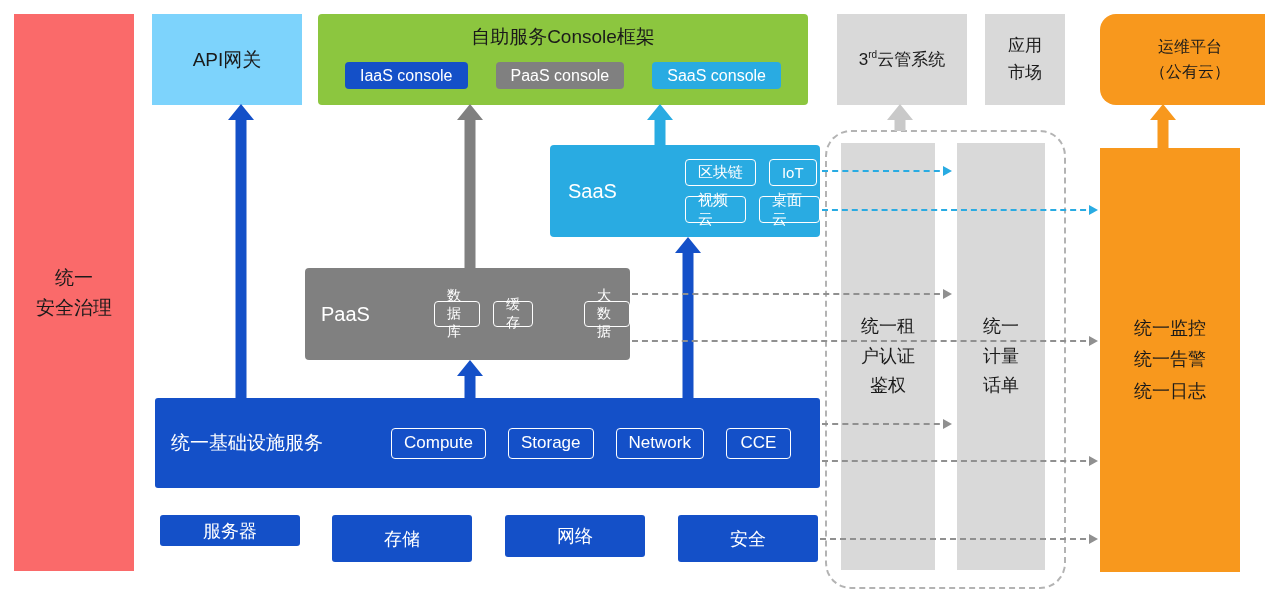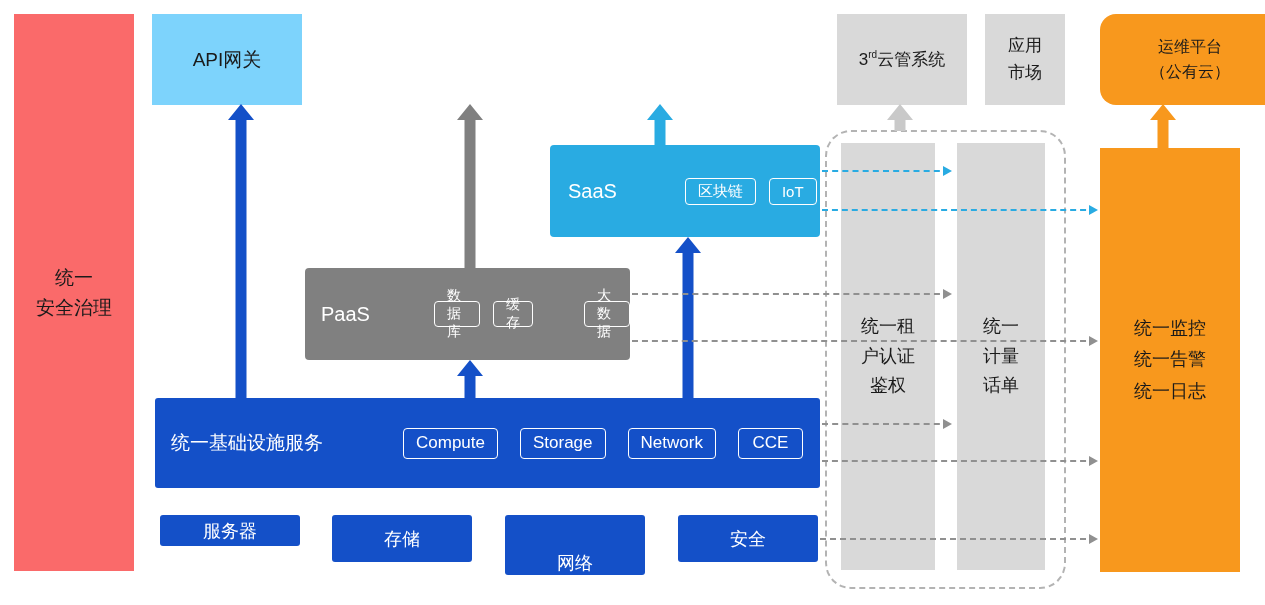--- a/index.html
+++ b/index.html
@@ -63,20 +63,28 @@
 
   <div class="box red" style="left:14px; top:14px; width:120px; height:557px;">
     <span class="pre title-sm">统一
 安全治理</span>
   </div>
 
   <div class="box pale-green" style="left:152px; top:14px; width:150px; height:91px;">
     <span class="title-sm">API网关</span>
   </div>
 
+  <div class="box green console-fw" style="left:318px; top:14px; width:490px; height:91px;">
+    <span class="title-sm">自助服务Console框架</span>
+    <div class="console-row">
+      <span class="chip-solid" style="background:#1450c8;">IaaS console</span>
+      <span class="chip-solid" style="background:#808080;">PaaS console</span>
+      <span class="chip-solid" style="background:#29abe2;">SaaS console</span>
+    </div>
+  </div>
 
   <div class="box ltgray" style="left:837px; top:14px; width:130px; height:91px;">
     <span class="title-xs">
       <span>3</span><sup style="font-size:10px;">rd</sup><span>云管系统</span>
     </span>
   </div>
 
   <div class="box ltgray" style="left:985px; top:14px; width:80px; height:91px;">
     <span class="pre title-xs">应用
 市场</span>
@@ -86,52 +94,56 @@
     <span class="pre" style="font-size:16px;">运维平台
 （公有云）</span>
   </div>
 
   <div class="box cyan" style="left:550px; top:145px; width:270px; height:92px; justify-content:flex-start; padding-left:18px; gap:20px;">
     <span class="svc-label">SaaS</span>
     <div class="grid2">
       <div class="grid-row">
         <span class="chip-line" style="height:27px; font-size:15px;">区块链</span>
         <span class="chip-line" style="height:27px; font-size:15px; min-width:38px;">IoT</span>
+      </div>
+      <div class="grid-row">
+        <span class="chip-line" style="height:27px; font-size:15px;">视频云</span>
+        <span class="chip-line" style="height:27px; font-size:15px;">桌面云</span>
       </div>
     </div>
   </div>
 
   <div class="box gray" style="left:305px; top:268px; width:325px; height:92px; justify-content:flex-start; padding-left:16px; gap:16px;">
     <span class="svc-label">PaaS</span>
     <div class="grid2">
       <div class="grid-row">
         <span class="chip-line" style="height:26px; font-size:14px;">数据库</span>
         <span class="chip-line" style="height:26px; font-size:14px;">缓存</span>
         <span class="chip-line" style="height:26px; font-size:14px;margin-left:38px;">大数据</span>
       </div>
     </div>
   </div>
 
-  <div class="box blue" style="left:155px; top:398px; width:665px; height:90px; justify-content:flex-start; padding-left:16px; gap:32px;">
+  <div class="box blue" style="left:155px; top:398px; width:665px; height:90px; justify-content:flex-start; padding-left:16px; gap:20px;">
     <span class="title-sm">统一基础设施服务</span>
     <div class="grid-row" style="gap:22px;">
       <span class="chip-line" style="height:31px; font-size:17px; min-width:80px;">Compute</span>
       <span class="chip-line" style="height:31px; font-size:17px; min-width:80px;">Storage</span>
       <span class="chip-line" style="height:31px; font-size:17px; min-width:80px;">Network</span>
       <span class="chip-line" style="height:31px; font-size:17px; min-width:65px;">CCE</span>
     </div>
   </div>
 
   <div class="box blue" style="left:160px; top:515px; width:140px; height:31px; font-size:18px;">
     <span>服务器</span>
   </div>
   <div class="box blue" style="left:332px; top:515px; width:140px; height:47px; font-size:18px;">
     <span>存储</span>
   </div>
-  <div class="box blue" style="left:505px; top:515px; width:140px; height:60px; font-size:18px;align-items:flex-end;">
+  <div class="box blue" style="left:505px; top:515px; width:140px; height:42px; font-size:18px;">
     <span>网络</span>
   </div>
   <div class="box blue" style="left:678px; top:515px; width:140px; height:47px; font-size:18px;">
     <span>安全</span>
   </div>
 
   <div class="dashed-container" style="left:825px; top:130px; width:237px; height:455px;"></div>
 
   <div class="box ltgray zbar" style="left:841px; top:143px; width:94px; height:427px;">
     <span class="pre" style="font-size:18px; line-height:1.65;">统一租

